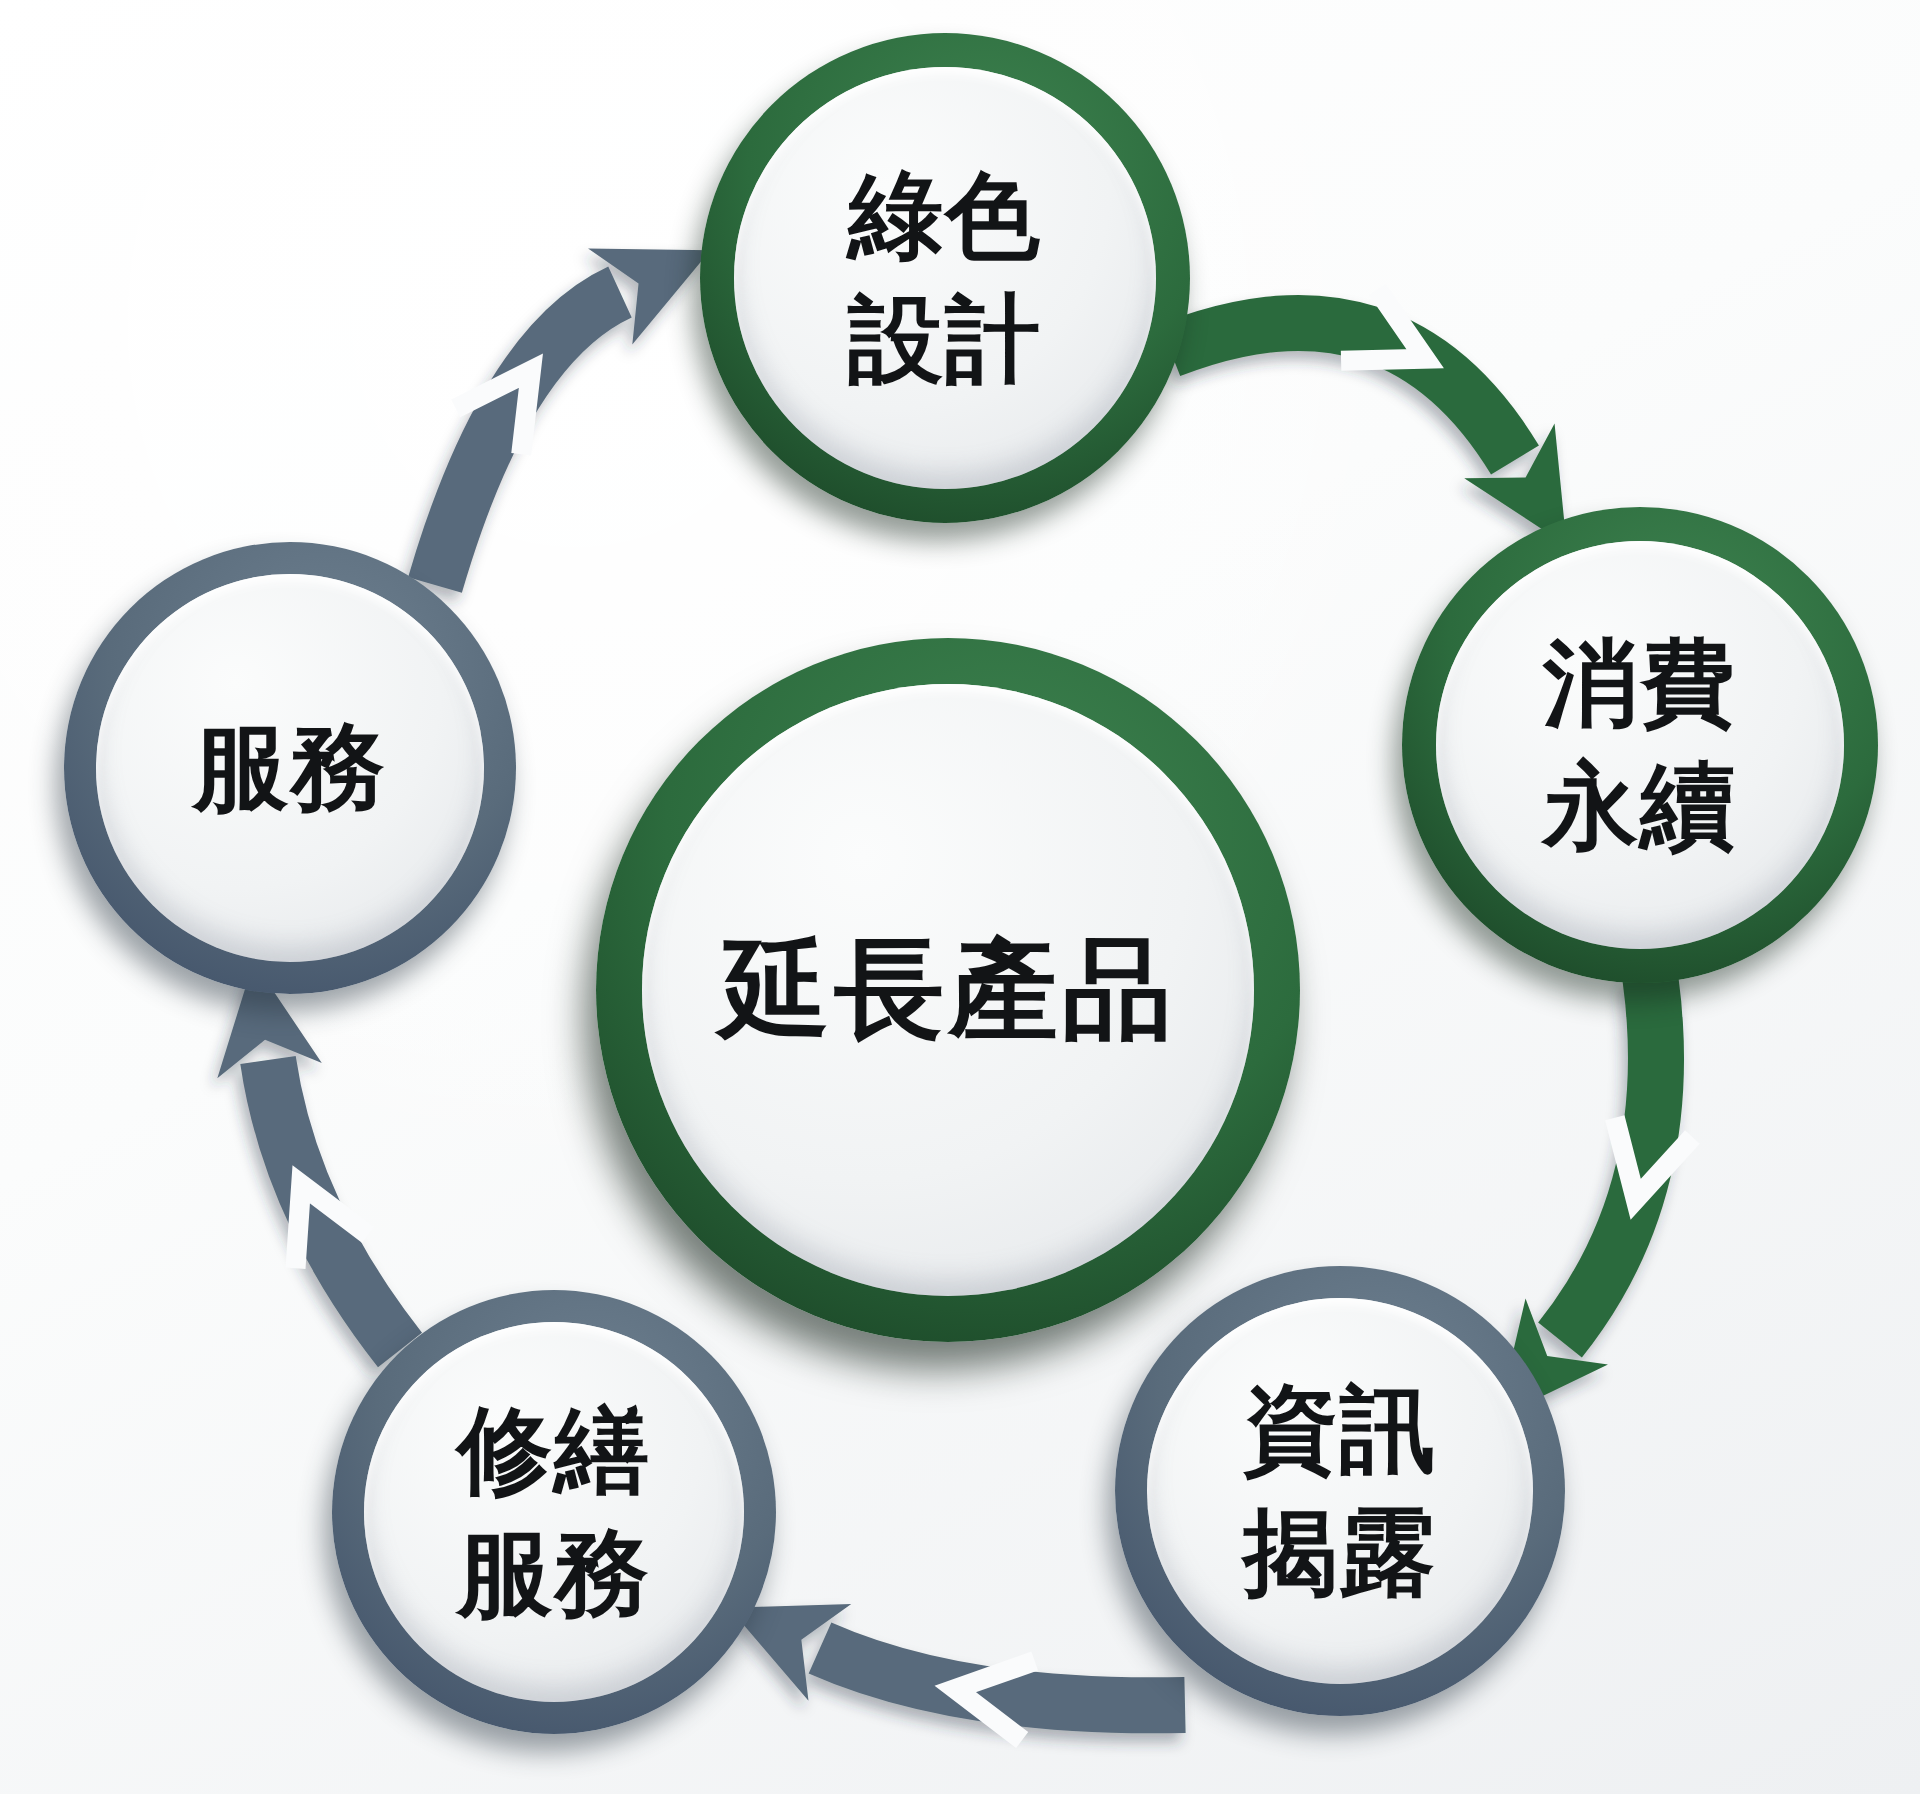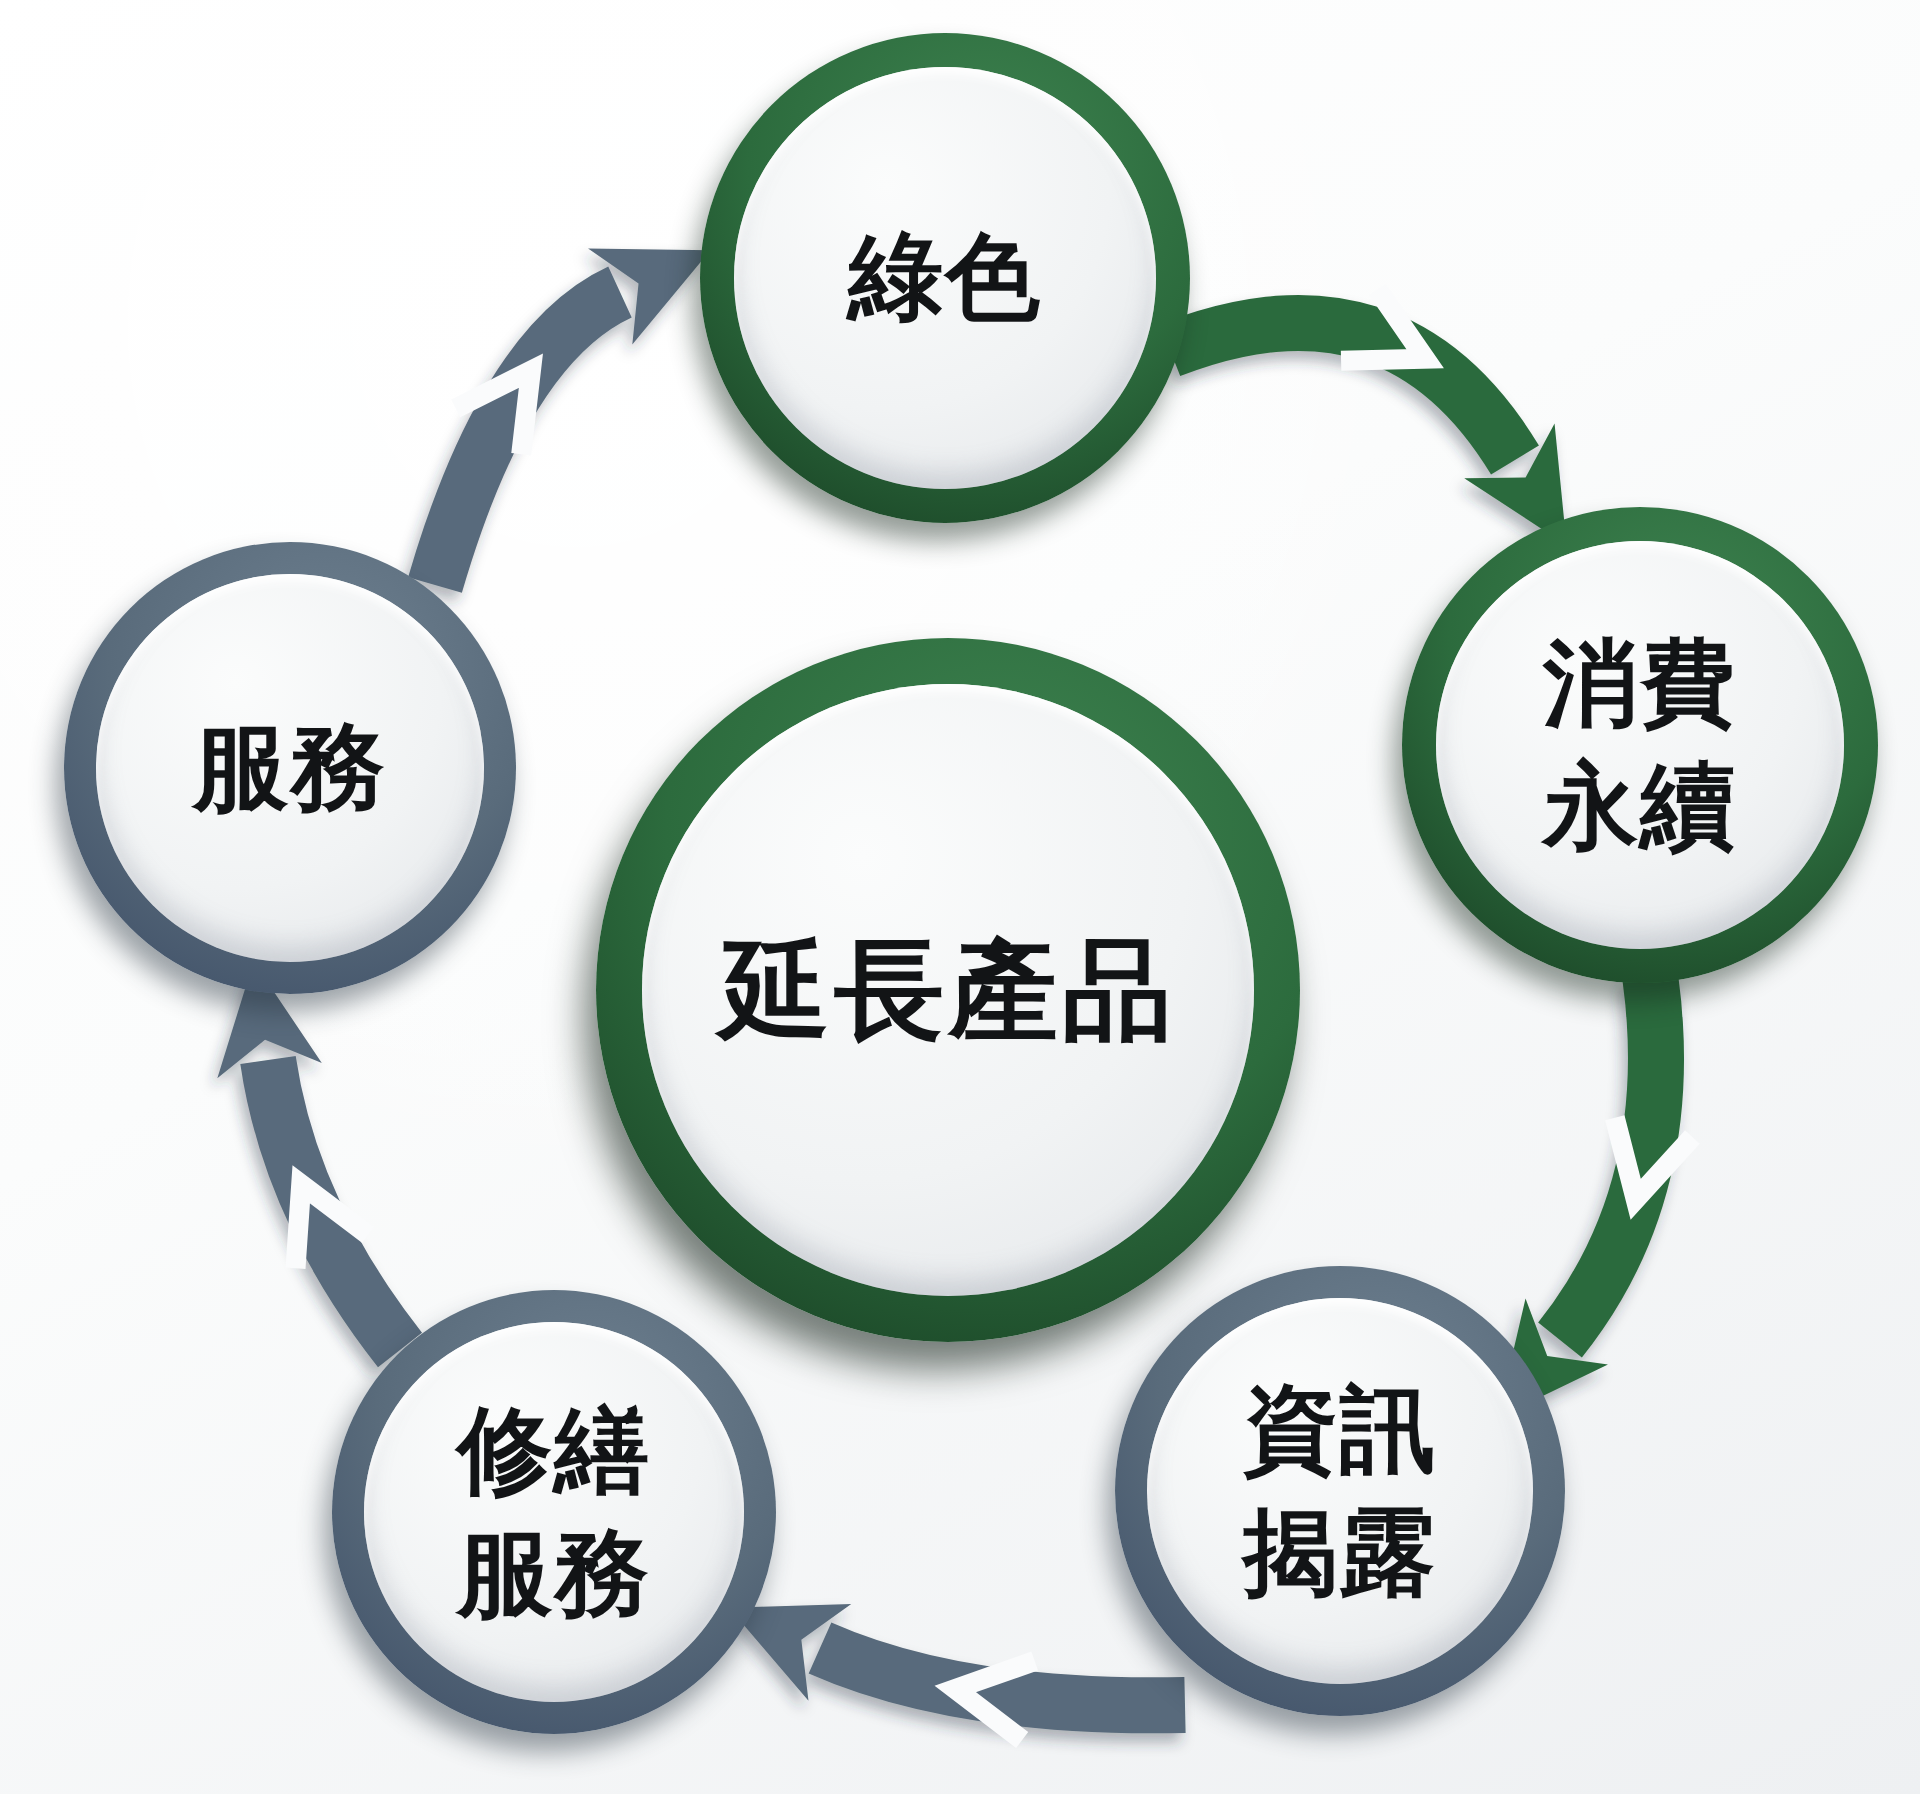--- a/index.html
+++ b/index.html
@@ -64,21 +64,21 @@
     color: #121416;
     font-weight: 800;
     text-align: center;
   }
   .label div { line-height: 1.3; white-space: nowrap; text-align: right; }
 
   
   #node-center        { left: 596px;  top: 638px;  width: 704px; height: 704px;
                         box-shadow: -12px 28px 36px rgba(12, 28, 18, 0.55); }
   #node-center .face  { inset: 46px; }
-  #node-center .label { font-size: 110px; letter-spacing: 4px; }
+  #node-center .label { font-size: 110px; letter-spacing: 4px; font-family: Liberation Serif, serif; }
 
   #node-green-design        { left: 700px;  top: 33px;   width: 490px; height: 490px; }
   #node-green-design .face  { inset: 34px; }
 
   #node-sustainable-consumption       { left: 1402px; top: 507px;  width: 476px; height: 476px; }
   #node-sustainable-consumption .face { inset: 34px; }
 
   #node-information-disclosure        { left: 1115px; top: 1266px; width: 450px; height: 450px; }
   #node-information-disclosure .face  { inset: 32px; }
 
@@ -131,20 +131,21 @@
       <div class="label">
         <div>延長產品</div>
       </div>
     </div>
   </div>
 
   <div class="node green satellite" id="node-green-design">
     <div class="face">
       <div class="label">
         <div>綠色</div>
+        <div>設計</div>
       </div>
     </div>
   </div>
 
   <div class="node green satellite" id="node-sustainable-consumption">
     <div class="face">
       <div class="label">
         <div>消費</div>
         <div>永續</div>
       </div>

